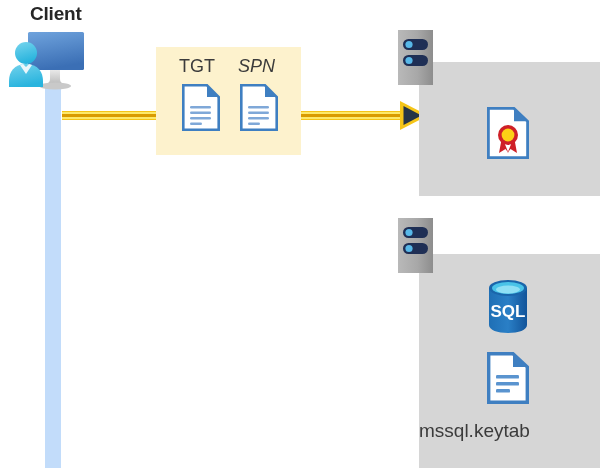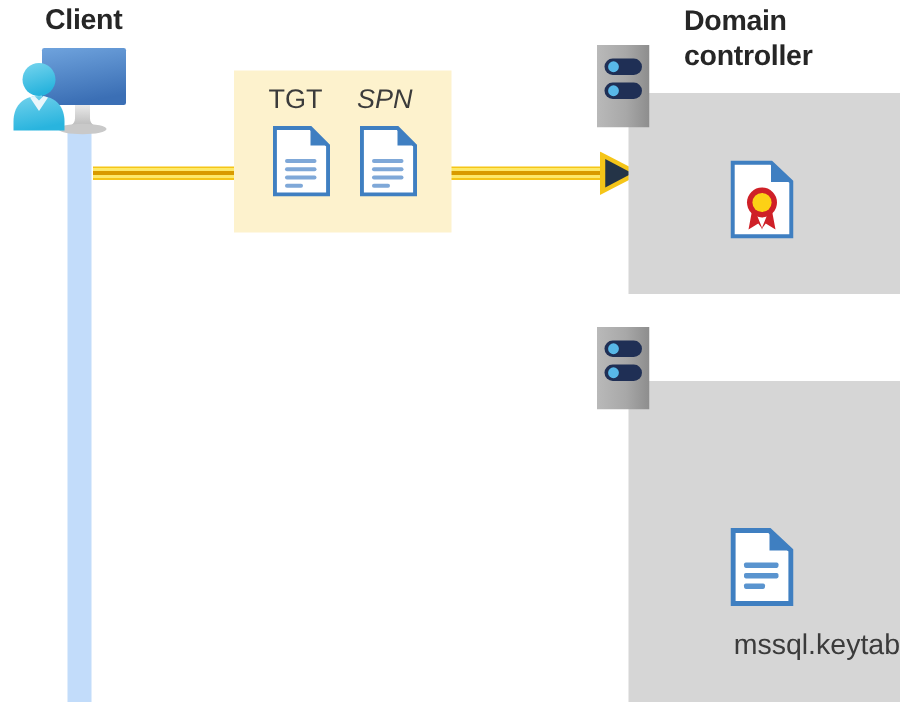--- a/index.html
+++ b/index.html
@@ -112,21 +112,21 @@
 
   
   #cert-icon  { position: absolute; left: 487px; top: 107px; }
   #sql-icon   { position: absolute; left: 485px; top: 279px; width: 46px; height: 55px; }
   #keytab-doc { position: absolute; left: 487px; top: 352px; }
   #keytab-label {
     position: absolute;
     left: 419px;
     top: 420px;
     width: 181px;
-    text-align: right;
+    text-align: left;
     color: #3b3b3b;
     font-size: 19px;
   }
 </style>
 </head>
 <body>
 
 <div id="canvas">
 
   <div id="client-lane"></div>
@@ -219,22 +219,20 @@
         </linearGradient>
       </defs>
       <rect x="0" y="0" width="35" height="55" fill="url(#srvGrad1)"></rect>
       <rect x="5" y="9" width="25" height="11" rx="5.5" fill="#1f2f55"></rect>
       <circle cx="11" cy="14.5" r="3.6" fill="#58b8e8"></circle>
       <rect x="5" y="25" width="25" height="11" rx="5.5" fill="#1f2f55"></rect>
       <circle cx="11" cy="30.5" r="3.6" fill="#58b8e8"></circle>
     </svg>
   </div>
 
-  <div class="title-bold" id="dc-title">Domain
-controller</div>
 
   <div id="cert-icon">
     <svg width="42" height="52" viewBox="0 0 42 52" xmlns="http://www.w3.org/2000/svg">
       <path d="M1.4,1.4 H27 L40.6,14.3 V50.6 H1.4 Z" fill="#ffffff" stroke="#3f7fc1" stroke-width="2.8"></path>
       <path d="M27,1.4 L40.6,14.3 H27 Z" fill="#3f7fc1"></path>
 
       <path d="M15,30 l-3,16 l6.5,-4 l3,4 z" fill="#cf2027"></path>
       <path d="M27,30 l3,16 l-6.5,-4 l-3,4 z" fill="#cf2027"></path>
 
       <circle cx="21" cy="28" r="10" fill="#cf2027"></circle>
@@ -248,20 +246,36 @@
     <svg width="35" height="55" viewBox="0 0 35 55" xmlns="http://www.w3.org/2000/svg">
       <rect x="0" y="0" width="35" height="55" fill="url(#srvGrad1)"></rect>
       <rect x="5" y="9" width="25" height="11" rx="5.5" fill="#1f2f55"></rect>
       <circle cx="11" cy="14.5" r="3.6" fill="#58b8e8"></circle>
       <rect x="5" y="25" width="25" height="11" rx="5.5" fill="#1f2f55"></rect>
       <circle cx="11" cy="30.5" r="3.6" fill="#58b8e8"></circle>
     </svg>
   </div>
 
 
+  <div id="sql-icon">
+    <svg width="46" height="55" viewBox="0 0 46 55" xmlns="http://www.w3.org/2000/svg">
+      <defs>
+        <linearGradient id="cylGrad" x1="0" y1="0" x2="1" y2="0">
+          <stop offset="0%" stop-color="#1f6fb5"></stop>
+          <stop offset="50%" stop-color="#2a7fc6"></stop>
+          <stop offset="100%" stop-color="#12549a"></stop>
+        </linearGradient>
+      </defs>
+      <path d="M4,9 h38 v37 c0,5 -8.5,8 -19,8 s-19,-3 -19,-8 z" fill="url(#cylGrad)"></path>
+      <ellipse cx="23" cy="9" rx="19" ry="8" fill="#1a66ab"></ellipse>
+      <ellipse cx="23" cy="9" rx="16" ry="6" fill="#49c3e8"></ellipse>
+      <ellipse cx="23" cy="10.5" rx="12" ry="4" fill="#8fe0f5"></ellipse>
+      <text x="23" y="38" text-anchor="middle" font-family="'Liberation Sans', sans-serif" font-size="17" font-weight="bold" fill="#ffffff">SQL</text>
+    </svg>
+  </div>
 
   <div id="keytab-doc">
     <svg width="42" height="52" viewBox="0 0 42 52" xmlns="http://www.w3.org/2000/svg">
       <path d="M1.7,1.7 H26 L40.3,15 V50.3 H1.7 Z" fill="#ffffff" stroke="#3f7fc1" stroke-width="3.4"></path>
       <path d="M26,1.7 L40.3,15 H26 Z" fill="#3f7fc1"></path>
       <g fill="#5a94cf">
         <rect x="9" y="23" width="23" height="3.6" rx="1.2"></rect>
         <rect x="9" y="30" width="23" height="3.6" rx="1.2"></rect>
         <rect x="9" y="37" width="14" height="3.6" rx="1.2"></rect>
       </g>

